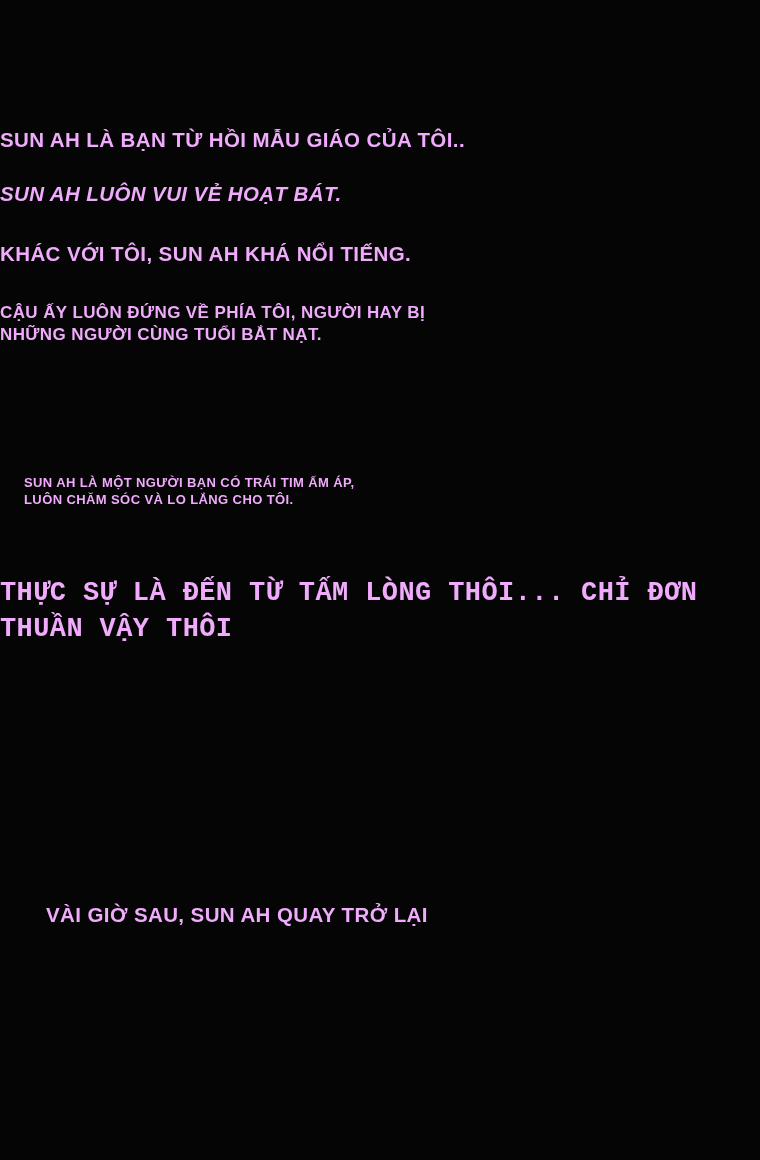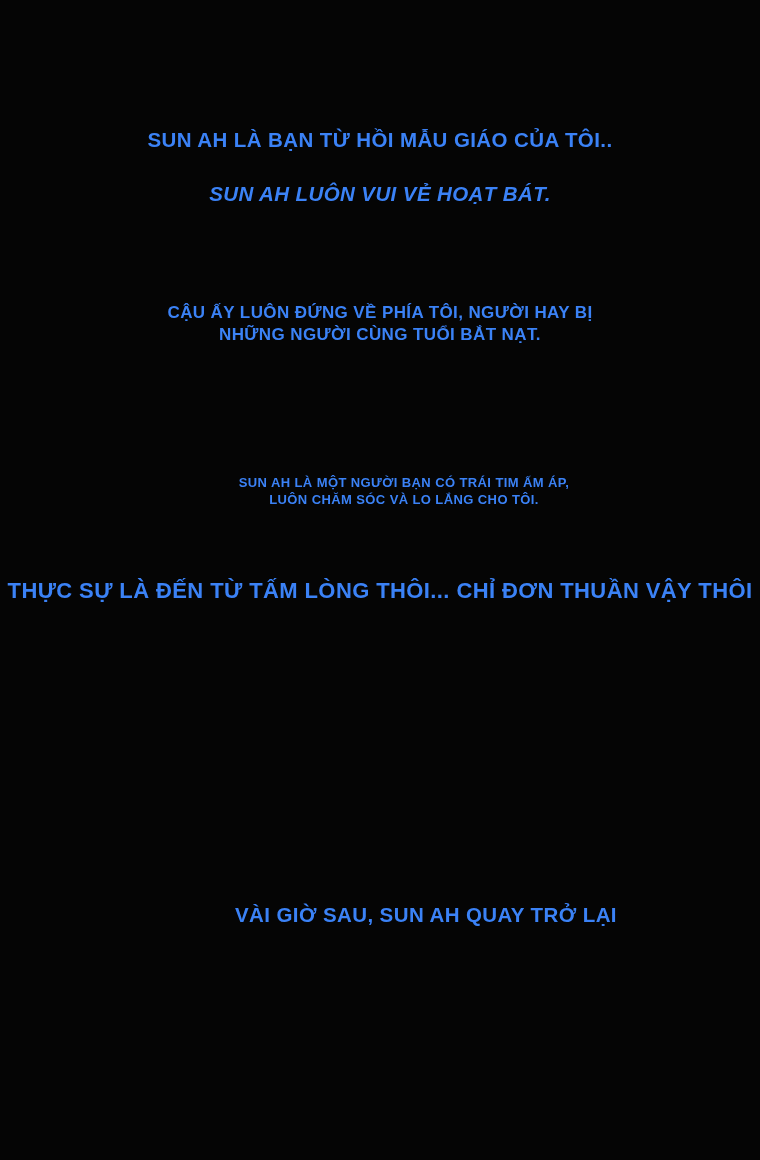--- a/index.html
+++ b/index.html
@@ -16,41 +16,41 @@
   .page {
     position: relative;
     width: 760px;
     height: 1160px;
     background: #050505;
   }
   .block {
     position: absolute;
     left: 0;
     width: 760px;
-    text-align: center;
-    color: #3b82f6;
+    color: #f0abfc;
     font-weight: 700;
     letter-spacing: 0.4px;
     line-height: 1.32;
     white-space: pre-line;
     text-transform: uppercase;
   }
   .b1 { top: 126px;  font-size: 20.5px; }
   .b2 { top: 180px;  font-size: 20.5px; font-style: italic; }
   .b3 { top: 240px;  font-size: 20.5px; }
   .b4 { top: 302px;  font-size: 17px; }
   .b5 { top: 474px;  font-size: 13px; margin-left: 24px; }
-  .b6 { top: 576px;  font-size: 22px; }
+  .b6 { top: 576px;  font-size: 27px; font-family: Liberation Mono, monospace; }
   .b7 { top: 901px;  font-size: 20.5px; margin-left: 46px; }
 </style>
 </head>
 <body>
 
 <div class="page">
   <div class="block b1">Sun Ah là bạn từ hồi mẫu giáo của tôi..</div>
   <div class="block b2">Sun Ah luôn vui vẻ hoạt bát.</div>
+  <div class="block b3">Khác với tôi, Sun Ah khá nổi tiếng.</div>
   <div class="block b4">Cậu ấy luôn đứng về phía tôi, người hay bị
 những người cùng tuổi bắt nạt.</div>
   <div class="block b5">Sun Ah là một người bạn có trái tim ấm áp,
 luôn chăm sóc và lo lắng cho tôi.</div>
   <div class="block b6">Thực sự là đến từ tấm lòng thôi... chỉ đơn thuần vậy thôi</div>
   <div class="block b7">Vài giờ sau, Sun Ah quay trở lại</div>
 </div>
 
 </body></html>

